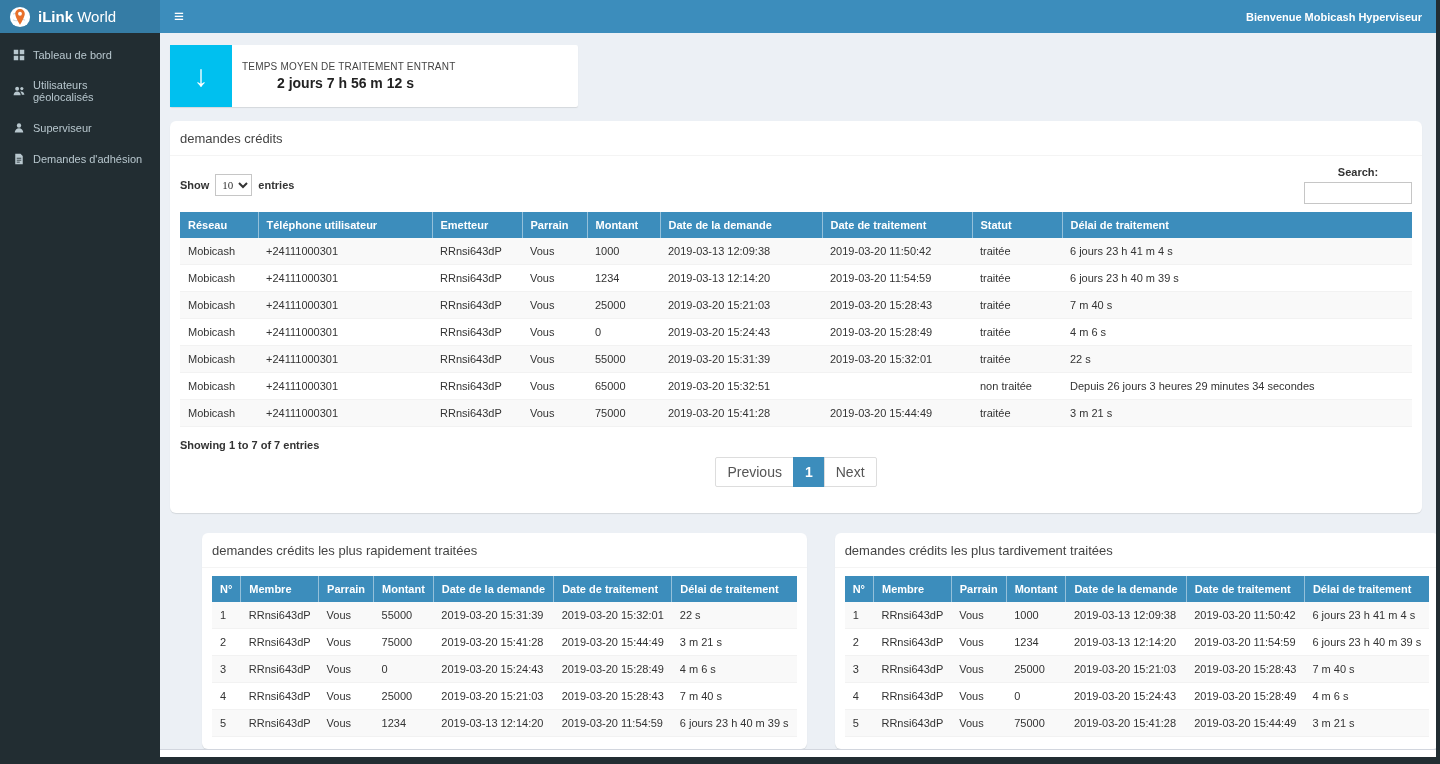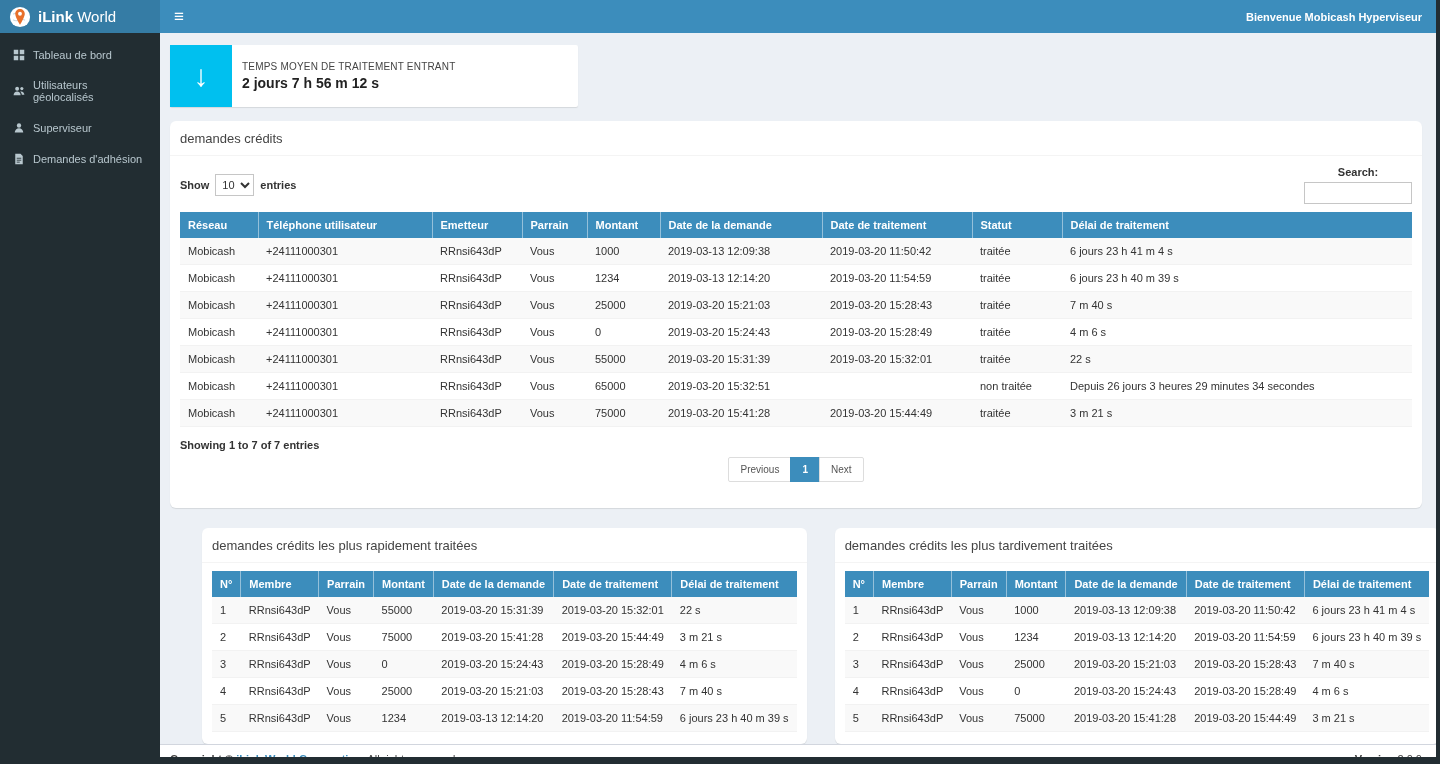--- a/index.html
+++ b/index.html
@@ -30,31 +30,31 @@
 
   
   .content { position:absolute; top:33px; left:160px; right:0; bottom:0; display:flex; flex-direction:column; overflow:hidden; }
   .content-pad { padding:12px 14px 0 10px; flex:1 1 auto; display:flex; flex-direction:column; }
 
   
   .info-box { width:408px; height:62px; background:#fff; box-shadow:0 1px 1px rgba(0,0,0,.1); border-radius:2px; display:flex; margin-bottom:14px; }
   .info-box-icon { width:62px; height:62px; background:#00c0ef; color:#fff; font-size:30px; display:flex; align-items:center; justify-content:center; flex:none; }
   .info-box-content { padding:9px 10px; display:flex; flex-direction:column; justify-content:center; }
   .info-box-text { font-size:10px; color:#444; text-transform:uppercase; letter-spacing:.2px; }
-  .info-box-number { font-size:14px; font-weight:700; color:#222; margin-top:3px; }
+  .info-box-number { font-size:14px; font-weight:700; color:#222; margin-top:3px;margin-left:35px; }
 
   
   .panel { background:#fff; box-shadow:0 1px 1px rgba(0,0,0,.1); border-radius:6px; }
   .panel-title { font-size:13px; color:#444; padding:10px 10px 9px 10px; border-bottom:1px solid #f4f4f4; }
   .panel-body { padding:0 10px 12px 10px; }
 
   
   .dt-controls { display:flex; align-items:center; margin:10px 0 8px 0; font-size:11px; color:#333; font-weight:700; }
   .dt-length { display:flex; align-items:center; gap:6px; }
-  .dt-length select { font-size:11px; height:22px; border:1px solid #c6c6c6; background:#fff; color:#333; padding:1px 2px; font-family:Liberation Sans, sans-serif; }
+  .dt-length select { font-size:11px; height:22px; border:1px solid #c6c6c6; background:#fff; color:#333; padding:1px 2px; font-family:Liberation Serif, serif; }
   .dt-search { margin-left:auto; display:flex; align-items:center; gap:4px;flex-direction:column; }
   .dt-search input { height:22px; width:108px; border:1px solid #c6c6c6; padding:2px 5px; font-size:11px; font-family:inherit; }
 
   
   table.dt { width:100%; border-collapse:collapse; font-size:11px; color:#333; border-bottom:1px solid #ddd; }
   table.dt th { background:#3c8dbc; color:#fff; font-weight:700; text-align:left; padding:7px 8px; border-right:1px solid rgba(255,255,255,.45); cursor:pointer; white-space:nowrap; }
   table.dt th:last-child { border-right:none; }
   table.dt td { padding:7px 8px; border-bottom:1px solid #f2f2f2; white-space:nowrap; }
   table.dt tbody tr:nth-child(odd) { background:#f9f9f9; }
   table.dt tbody tr:nth-child(even) { background:#fff; }
@@ -65,21 +65,21 @@
   #credits-table th:nth-child(5){width:73px}  #credits-table th:nth-child(6){width:162px}
   #credits-table th:nth-child(7){width:150px} #credits-table th:nth-child(8){width:90px}
 
   
   table.dt.small th:nth-child(1){width:28px}  table.dt.small th:nth-child(2){width:88px}
   table.dt.small th:nth-child(3){width:55px}  table.dt.small th:nth-child(4){width:65px}
   table.dt.small th:nth-child(5){width:122px} table.dt.small th:nth-child(6){width:120px}
 
   .dt-info { font-size:11px; font-weight:700; color:#333; margin:12px 0 4px 0; }
   .dt-paginate { text-align:center; margin:6px 0 14px 0; }
-  .dt-paginate .pg-btn { display:inline-block; font-size:10px; color:#555; background:#fff; border:1px solid #ddd; padding:6px 11px; cursor:pointer; vertical-align:middle; }
+  .dt-paginate .pg-btn { display:inline-block; font-size:14px; color:#555; background:#fff; border:1px solid #ddd; padding:6px 11px; cursor:pointer; vertical-align:middle; }
   .dt-paginate .pg-btn.prev { border-radius:2px 0 0 2px; }
   .dt-paginate .pg-btn.next { border-radius:0 2px 2px 0; margin-left:-1px; }
   .dt-paginate .pg-btn.current { background:#3c8dbc; border-color:#3c8dbc; color:#fff; font-weight:700; margin-left:-1px; }
 
   .panels-row { display:flex; gap:28px; margin-top:20px; align-items:flex-start;margin-left:32px; }
   .panels-row .panel { flex:1 1 0; }
   .panels-row .panel-body { padding-top:8px; }
 
   
   .main-footer { background:#fff; border-top:1px solid #d2d6de; padding:8px 14px 8px 10px; font-size:11px; color:#444; display:flex; margin-top:auto; flex:none; }

